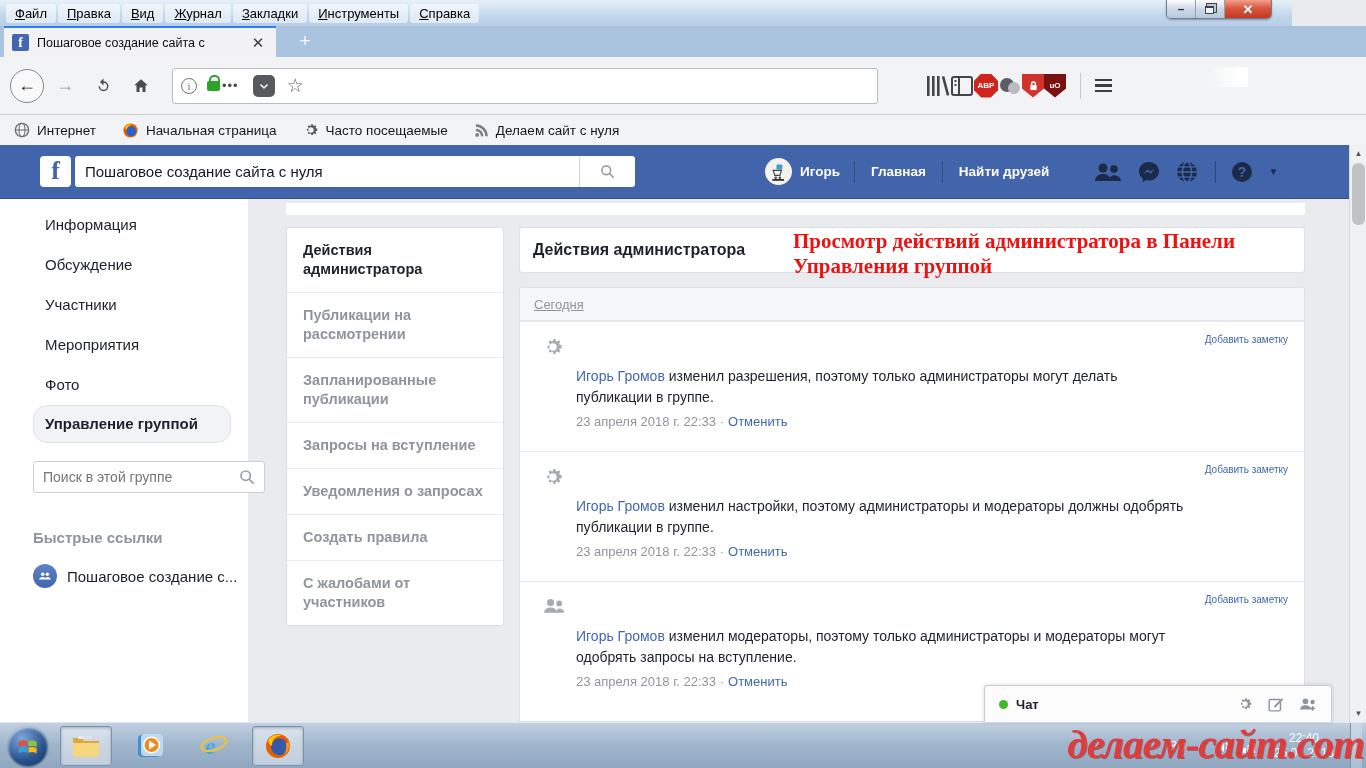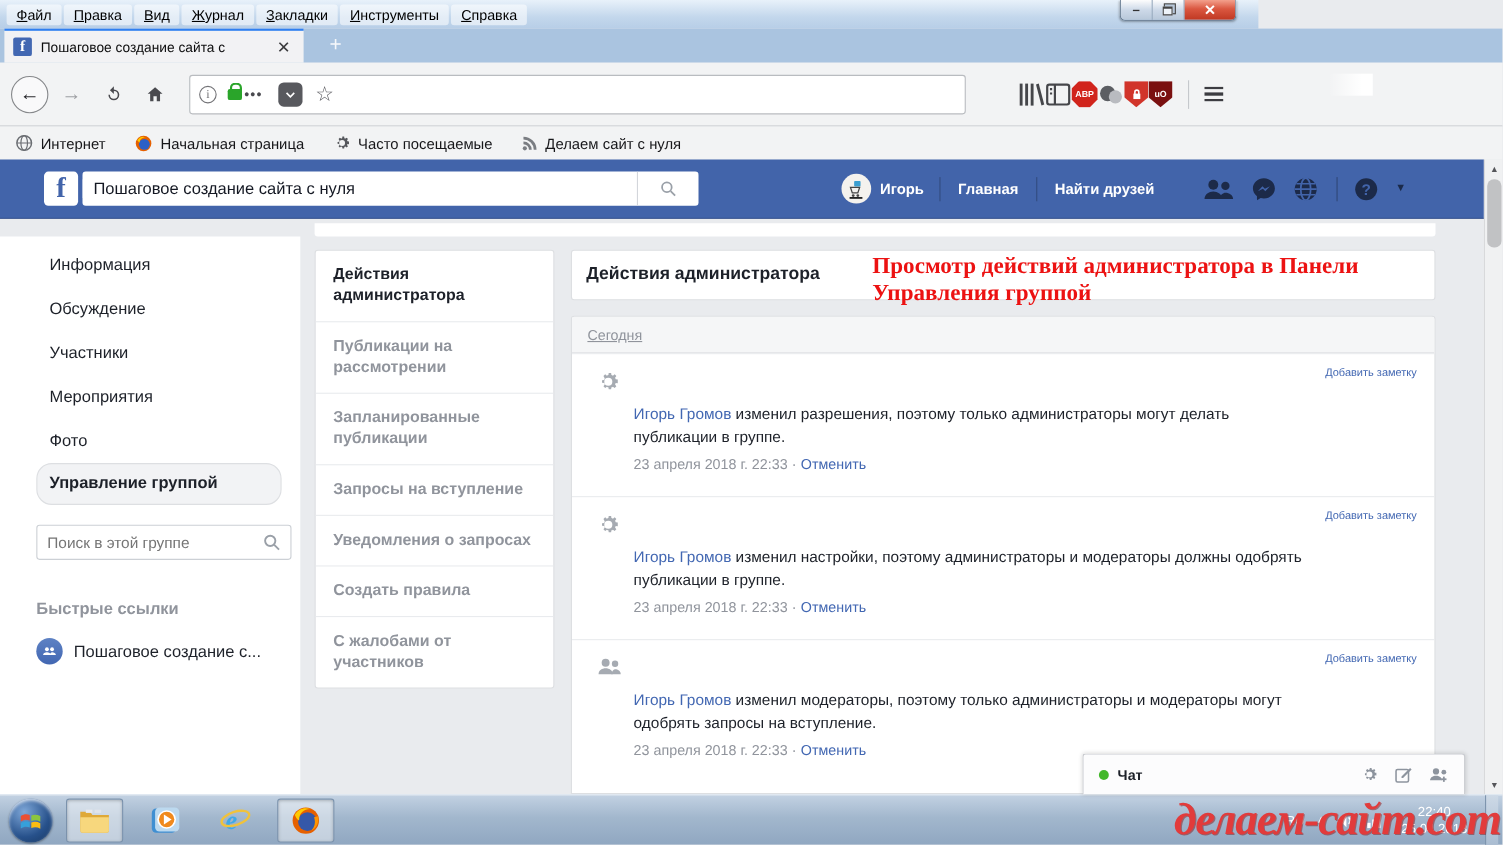--- a/index.html
+++ b/index.html
@@ -1,21 +1,21 @@
 <!DOCTYPE html>
 <html><head>
 <meta charset="utf-8">
 <style>
   * { margin:0; padding:0; box-sizing:border-box; }
   html,body { width:1366px; height:768px; overflow:hidden; }
   body { font-family:"Liberation Sans", sans-serif; position:relative; background:#e9ebee; }
   .abs { position:absolute; }
 
   
-  #titlebar { left:0; top:0; width:1144px; height:26px;
+  #titlebar { left:0; top:0; width:1292px; height:26px;
     background:linear-gradient(#e8f1fa,#c3d7ec 60%,#b7cee7); display:flex; align-items:center; padding-left:6px; }
   .menu-item { font-size:13px; color:#000; padding:2px 9px; margin-right:2px;
     background:rgba(255,255,255,.55); border-radius:3px; }
   .menu-item::first-letter { text-decoration:underline; }
   #win-controls { position:absolute; right:20px; top:0; display:flex; height:19px;
     border:1px solid #6c7f94; border-top:none; border-radius:0 0 5px 5px; overflow:hidden; box-shadow:0 1px 2px rgba(0,0,0,.3); }
   .winbtn { width:29px; height:100%; background:linear-gradient(#fdfdfd,#cdd9e8 50%,#b8c8da);
     border-right:1px solid #8fa1b5; display:flex; align-items:center; justify-content:center;
     font-size:12px; color:#333; font-weight:bold; }
   .winbtn.close { width:46px; border-right:none;
@@ -92,21 +92,21 @@
   #fb-caret { color:#1b2a4a; font-size:10px; margin:0 16px 0 14px; }
 
   
   #scrollbar { right:0; top:145px; width:17px; height:577px; background:#f0f1f2; border-left:1px solid #d8d9db; }
   .sb-arrow { width:17px; height:17px; font-size:8px; color:#55565a; text-align:center; line-height:17px; }
   #sb-thumb { position:absolute; top:18px; left:2px; width:13px; height:62px; background:#c1c2c4; border-radius:6px; }
   #sb-down { position:absolute; bottom:0; }
 
   
   #content { left:0; top:199px; width:1349px; height:523px; background:#e9ebee; overflow:hidden; }
-  #group-sidebar { position:absolute; left:0; top:16px; width:273px; height:523px; background:#fff; }
+  #group-sidebar { position:absolute; left:0; top:0; width:248px; height:523px; background:#fff; }
   .side-list { padding-top:6px; }
   .side-item { font-size:15px; color:#1d2129; line-height:40px; padding-left:45px; }
   .side-item.active { font-weight:bold; background:#f2f3f5; border:1px solid #dddfe2; border-radius:14px;
     margin:0 17px 0 33px; padding-left:11px; line-height:36px; }
   #group-search { margin:18px 17px 0 33px; width:232px; height:32px; background:#fff; border:1px solid #ccd0d5;
     border-radius:3px; display:flex; align-items:center; padding:0 9px; }
   #group-search input { flex:1; border:none; outline:none; font-size:14px; color:#90949c; font-family:"Liberation Sans",sans-serif; }
   #quick-links-title { font-size:15px; font-weight:bold; color:#90949c; margin:36px 0 0 33px; }
   #quick-link { display:flex; align-items:center; margin:18px 0 0 33px; }
   .group-badge { width:24px; height:24px; border-radius:50%; background:linear-gradient(#5e82c4,#4267b2); display:flex; align-items:center; justify-content:center; }

